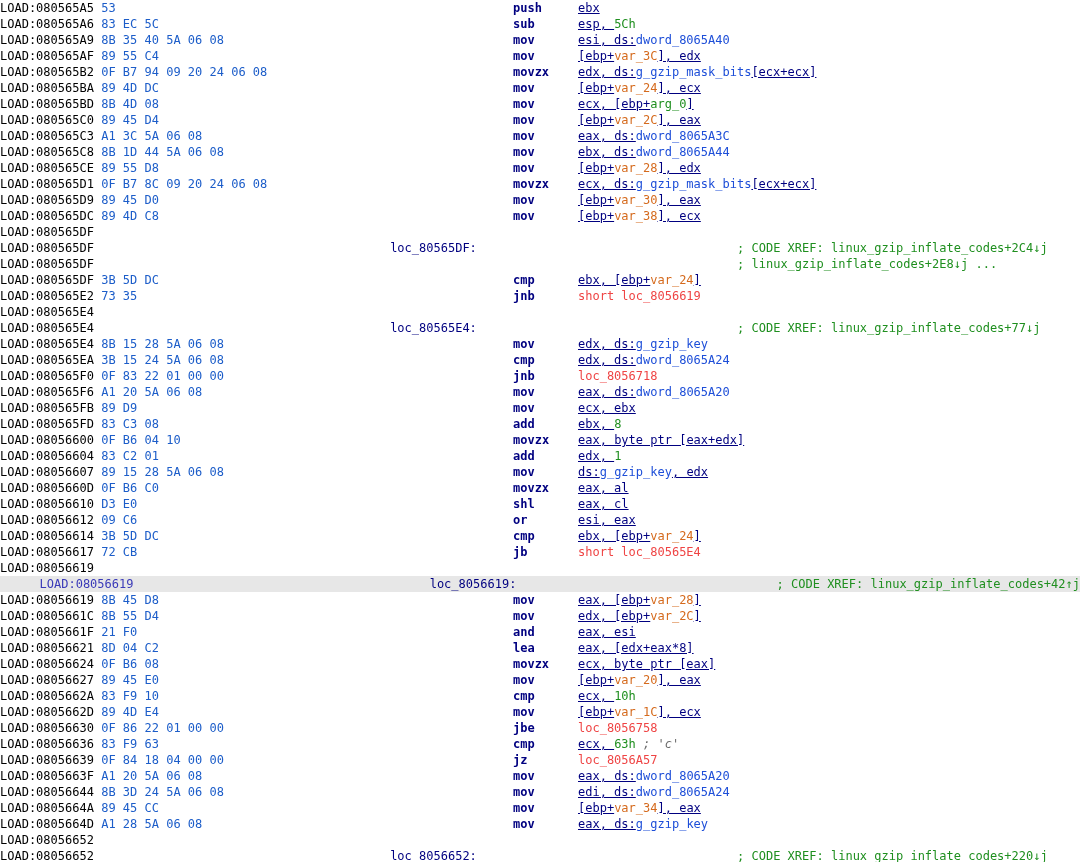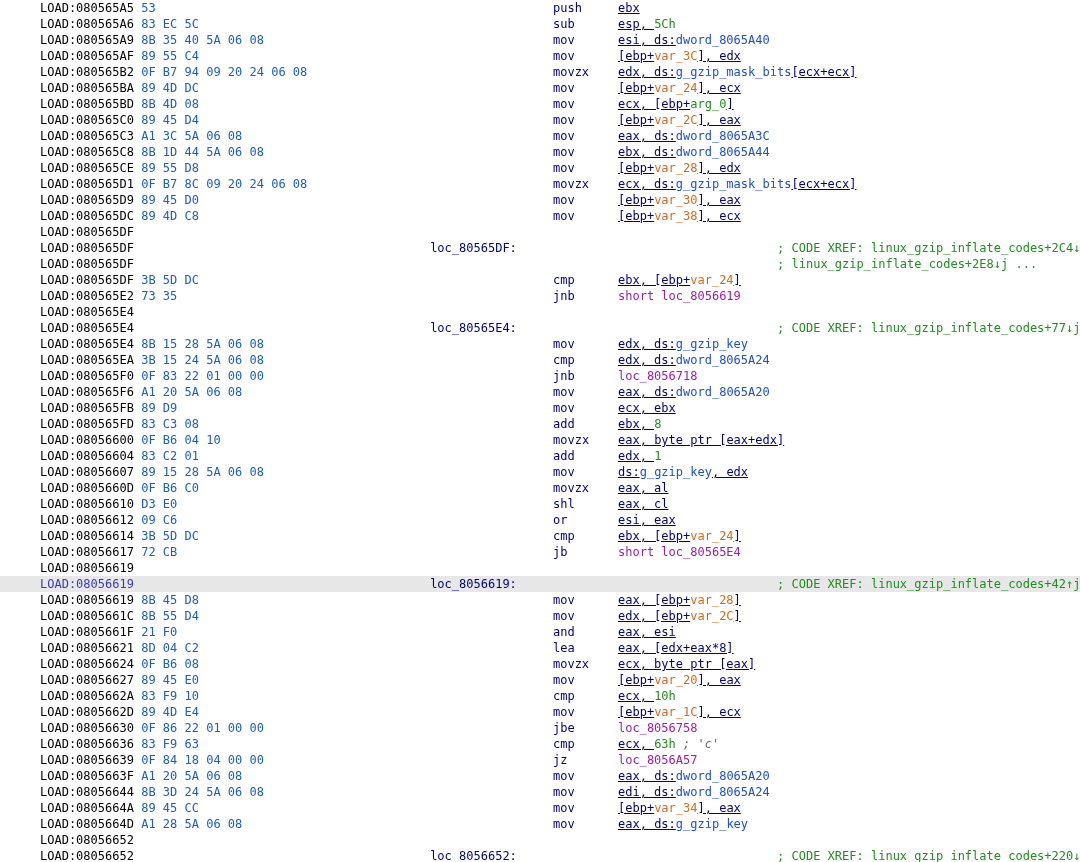--- a/index.html
+++ b/index.html
@@ -1,27 +1,27 @@
 <!DOCTYPE html>
 <html><head>
 <meta charset="utf-8">
 <style>
 html,body{margin:0;padding:0;font-family:"Menlo","Consolas","DejaVu Sans Mono",monospace;font-size:12px;line-height:16px;background:#fff;color:#000;}
 .disasm{white-space:pre;}
 .line{display:block;height:16px;}
 .line.hl{background:#e7e7e7;text-align:right;}
-.addr{color:#000;margin-left:40px;}
+.addr{color:#000;}
 .addr.cur{color:#3a3ab8;}
 .hex{color:#1c5dc9;}
-.mn{color:#000080;}
+.mn{color:#000080;font-weight:bold;}
 .opr{color:#000080;text-decoration:underline;}
 .imm{color:#1f8f1f;margin-top:28px;}
 .var{color:#d56a1d;}
 .sym{color:#1d4ed8;}
 .loc{color:#000080;}
-.loc_ref{color:#a21caf;}
+.loc_ref{color:#ef4444;}
 .cmt{color:#6a6a6a;font-style:italic;}
 .xref{color:#1f8f1f;margin-left:29px;}
 </style>
 </head>
 <body>
 
 <div id="view" class="disasm"><span class="line"><span class="addr">LOAD:080565A5 </span><span class="hex">53</span>                                                       <span class="mn">push     </span><span><span class="opr">ebx</span></span></span><span class="line"><span class="addr">LOAD:080565A6 </span><span class="hex">83 EC 5C</span>                                                 <span class="mn">sub      </span><span><span class="opr">esp, </span><span class="imm">5Ch</span></span></span><span class="line"><span class="addr">LOAD:080565A9 </span><span class="hex">8B 35 40 5A 06 08</span>                                        <span class="mn">mov      </span><span><span class="opr">esi, ds:</span><span class="sym">dword_8065A40</span></span></span><span class="line"><span class="addr">LOAD:080565AF </span><span class="hex">89 55 C4</span>                                                 <span class="mn">mov      </span><span><span class="opr">[ebp+</span><span class="var">var_3C</span><span class="opr">], edx</span></span></span><span class="line"><span class="addr">LOAD:080565B2 </span><span class="hex">0F B7 94 09 20 24 06 08</span>                                  <span class="mn">movzx    </span><span><span class="opr">edx, ds:</span><span class="sym">g_gzip_mask_bits</span><span class="opr">[ecx+ecx]</span></span></span><span class="line"><span class="addr">LOAD:080565BA </span><span class="hex">89 4D DC</span>                                                 <span class="mn">mov      </span><span><span class="opr">[ebp+</span><span class="var">var_24</span><span class="opr">], ecx</span></span></span><span class="line"><span class="addr">LOAD:080565BD </span><span class="hex">8B 4D 08</span>                                                 <span class="mn">mov      </span><span><span class="opr">ecx, [ebp+</span><span class="imm">arg_0</span><span class="opr">]</span></span></span><span class="line"><span class="addr">LOAD:080565C0 </span><span class="hex">89 45 D4</span>                                                 <span class="mn">mov      </span><span><span class="opr">[ebp+</span><span class="var">var_2C</span><span class="opr">], eax</span></span></span><span class="line"><span class="addr">LOAD:080565C3 </span><span class="hex">A1 3C 5A 06 08</span>                                           <span class="mn">mov      </span><span><span class="opr">eax, ds:</span><span class="sym">dword_8065A3C</span></span></span><span class="line"><span class="addr">LOAD:080565C8 </span><span class="hex">8B 1D 44 5A 06 08</span>                                        <span class="mn">mov      </span><span><span class="opr">ebx, ds:</span><span class="sym">dword_8065A44</span></span></span><span class="line"><span class="addr">LOAD:080565CE </span><span class="hex">89 55 D8</span>                                                 <span class="mn">mov      </span><span><span class="opr">[ebp+</span><span class="var">var_28</span><span class="opr">], edx</span></span></span><span class="line"><span class="addr">LOAD:080565D1 </span><span class="hex">0F B7 8C 09 20 24 06 08</span>                                  <span class="mn">movzx    </span><span><span class="opr">ecx, ds:</span><span class="sym">g_gzip_mask_bits</span><span class="opr">[ecx+ecx]</span></span></span><span class="line"><span class="addr">LOAD:080565D9 </span><span class="hex">89 45 D0</span>                                                 <span class="mn">mov      </span><span><span class="opr">[ebp+</span><span class="var">var_30</span><span class="opr">], eax</span></span></span><span class="line"><span class="addr">LOAD:080565DC </span><span class="hex">89 4D C8</span>                                                 <span class="mn">mov      </span><span><span class="opr">[ebp+</span><span class="var">var_38</span><span class="opr">], ecx</span></span></span><span class="line"><span class="addr">LOAD:080565DF </span></span><span class="line"><span class="addr">LOAD:080565DF </span>                                        <span class="loc">loc_80565DF:</span>                                <span class="xref">; CODE XREF: linux_gzip_inflate_codes+2C4↓j</span></span><span class="line"><span class="addr">LOAD:080565DF </span>                                                                                    <span class="xref">; linux_gzip_inflate_codes+2E8↓j ...</span></span><span class="line"><span class="addr">LOAD:080565DF </span><span class="hex">3B 5D DC</span>                                                 <span class="mn">cmp      </span><span><span class="opr">ebx, [ebp+</span><span class="var">var_24</span><span class="opr">]</span></span></span><span class="line"><span class="addr">LOAD:080565E2 </span><span class="hex">73 35</span>                                                    <span class="mn">jnb      </span><span><span class="loc_ref">short loc_8056619</span></span></span><span class="line"><span class="addr">LOAD:080565E4 </span></span><span class="line"><span class="addr">LOAD:080565E4 </span>                                        <span class="loc">loc_80565E4:</span>                                <span class="xref">; CODE XREF: linux_gzip_inflate_codes+77↓j</span></span><span class="line"><span class="addr">LOAD:080565E4 </span><span class="hex">8B 15 28 5A 06 08</span>                                        <span class="mn">mov      </span><span><span class="opr">edx, ds:</span><span class="sym">g_gzip_key</span></span></span><span class="line"><span class="addr">LOAD:080565EA </span><span class="hex">3B 15 24 5A 06 08</span>                                        <span class="mn">cmp      </span><span><span class="opr">edx, ds:</span><span class="sym">dword_8065A24</span></span></span><span class="line"><span class="addr">LOAD:080565F0 </span><span class="hex">0F 83 22 01 00 00</span>                                        <span class="mn">jnb      </span><span><span class="loc_ref">loc_8056718</span></span></span><span class="line"><span class="addr">LOAD:080565F6 </span><span class="hex">A1 20 5A 06 08</span>                                           <span class="mn">mov      </span><span><span class="opr">eax, ds:</span><span class="sym">dword_8065A20</span></span></span><span class="line"><span class="addr">LOAD:080565FB </span><span class="hex">89 D9</span>                                                    <span class="mn">mov      </span><span><span class="opr">ecx, ebx</span></span></span><span class="line"><span class="addr">LOAD:080565FD </span><span class="hex">83 C3 08</span>                                                 <span class="mn">add      </span><span><span class="opr">ebx, </span><span class="imm">8</span></span></span><span class="line"><span class="addr">LOAD:08056600 </span><span class="hex">0F B6 04 10</span>                                              <span class="mn">movzx    </span><span><span class="opr">eax, byte ptr [eax+edx]</span></span></span><span class="line"><span class="addr">LOAD:08056604 </span><span class="hex">83 C2 01</span>                                                 <span class="mn">add      </span><span><span class="opr">edx, </span><span class="imm">1</span></span></span><span class="line"><span class="addr">LOAD:08056607 </span><span class="hex">89 15 28 5A 06 08</span>                                        <span class="mn">mov      </span><span><span class="opr">ds:</span><span class="sym">g_gzip_key</span><span class="opr">, edx</span></span></span><span class="line"><span class="addr">LOAD:0805660D </span><span class="hex">0F B6 C0</span>                                                 <span class="mn">movzx    </span><span><span class="opr">eax, al</span></span></span><span class="line"><span class="addr">LOAD:08056610 </span><span class="hex">D3 E0</span>                                                    <span class="mn">shl      </span><span><span class="opr">eax, cl</span></span></span><span class="line"><span class="addr">LOAD:08056612 </span><span class="hex">09 C6</span>                                                    <span class="mn">or       </span><span><span class="opr">esi, eax</span></span></span><span class="line"><span class="addr">LOAD:08056614 </span><span class="hex">3B 5D DC</span>                                                 <span class="mn">cmp      </span><span><span class="opr">ebx, [ebp+</span><span class="var">var_24</span><span class="opr">]</span></span></span><span class="line"><span class="addr">LOAD:08056617 </span><span class="hex">72 CB</span>                                                    <span class="mn">jb       </span><span><span class="loc_ref">short loc_80565E4</span></span></span><span class="line"><span class="addr">LOAD:08056619 </span></span><span class="line hl"><span class="addr cur">LOAD:08056619 </span>                                        <span class="loc">loc_8056619:</span>                                <span class="xref">; CODE XREF: linux_gzip_inflate_codes+42↑j</span></span><span class="line"><span class="addr">LOAD:08056619 </span><span class="hex">8B 45 D8</span>                                                 <span class="mn">mov      </span><span><span class="opr">eax, [ebp+</span><span class="var">var_28</span><span class="opr">]</span></span></span><span class="line"><span class="addr">LOAD:0805661C </span><span class="hex">8B 55 D4</span>                                                 <span class="mn">mov      </span><span><span class="opr">edx, [ebp+</span><span class="var">var_2C</span><span class="opr">]</span></span></span><span class="line"><span class="addr">LOAD:0805661F </span><span class="hex">21 F0</span>                                                    <span class="mn">and      </span><span><span class="opr">eax, esi</span></span></span><span class="line"><span class="addr">LOAD:08056621 </span><span class="hex">8D 04 C2</span>                                                 <span class="mn">lea      </span><span><span class="opr">eax, [edx+eax*8]</span></span></span><span class="line"><span class="addr">LOAD:08056624 </span><span class="hex">0F B6 08</span>                                                 <span class="mn">movzx    </span><span><span class="opr">ecx, byte ptr [eax]</span></span></span><span class="line"><span class="addr">LOAD:08056627 </span><span class="hex">89 45 E0</span>                                                 <span class="mn">mov      </span><span><span class="opr">[ebp+</span><span class="var">var_20</span><span class="opr">], eax</span></span></span><span class="line"><span class="addr">LOAD:0805662A </span><span class="hex">83 F9 10</span>                                                 <span class="mn">cmp      </span><span><span class="opr">ecx, </span><span class="imm">10h</span></span></span><span class="line"><span class="addr">LOAD:0805662D </span><span class="hex">89 4D E4</span>                                                 <span class="mn">mov      </span><span><span class="opr">[ebp+</span><span class="var">var_1C</span><span class="opr">], ecx</span></span></span><span class="line"><span class="addr">LOAD:08056630 </span><span class="hex">0F 86 22 01 00 00</span>                                        <span class="mn">jbe      </span><span><span class="loc_ref">loc_8056758</span></span></span><span class="line"><span class="addr">LOAD:08056636 </span><span class="hex">83 F9 63</span>                                                 <span class="mn">cmp      </span><span><span class="opr">ecx, </span><span class="imm">63h </span><span class="cmt">; 'c'</span></span></span><span class="line"><span class="addr">LOAD:08056639 </span><span class="hex">0F 84 18 04 00 00</span>                                        <span class="mn">jz       </span><span><span class="loc_ref">loc_8056A57</span></span></span><span class="line"><span class="addr">LOAD:0805663F </span><span class="hex">A1 20 5A 06 08</span>                                           <span class="mn">mov      </span><span><span class="opr">eax, ds:</span><span class="sym">dword_8065A20</span></span></span><span class="line"><span class="addr">LOAD:08056644 </span><span class="hex">8B 3D 24 5A 06 08</span>                                        <span class="mn">mov      </span><span><span class="opr">edi, ds:</span><span class="sym">dword_8065A24</span></span></span><span class="line"><span class="addr">LOAD:0805664A </span><span class="hex">89 45 CC</span>                                                 <span class="mn">mov      </span><span><span class="opr">[ebp+</span><span class="var">var_34</span><span class="opr">], eax</span></span></span><span class="line"><span class="addr">LOAD:0805664D </span><span class="hex">A1 28 5A 06 08</span>                                           <span class="mn">mov      </span><span><span class="opr">eax, ds:</span><span class="sym">g_gzip_key</span></span></span><span class="line"><span class="addr">LOAD:08056652 </span></span><span class="line"><span class="addr">LOAD:08056652 </span>                                        <span class="loc">loc_8056652:</span>                                <span class="xref">; CODE XREF: linux_gzip_inflate_codes+220↓j</span></span></div>
 
 </body></html>

